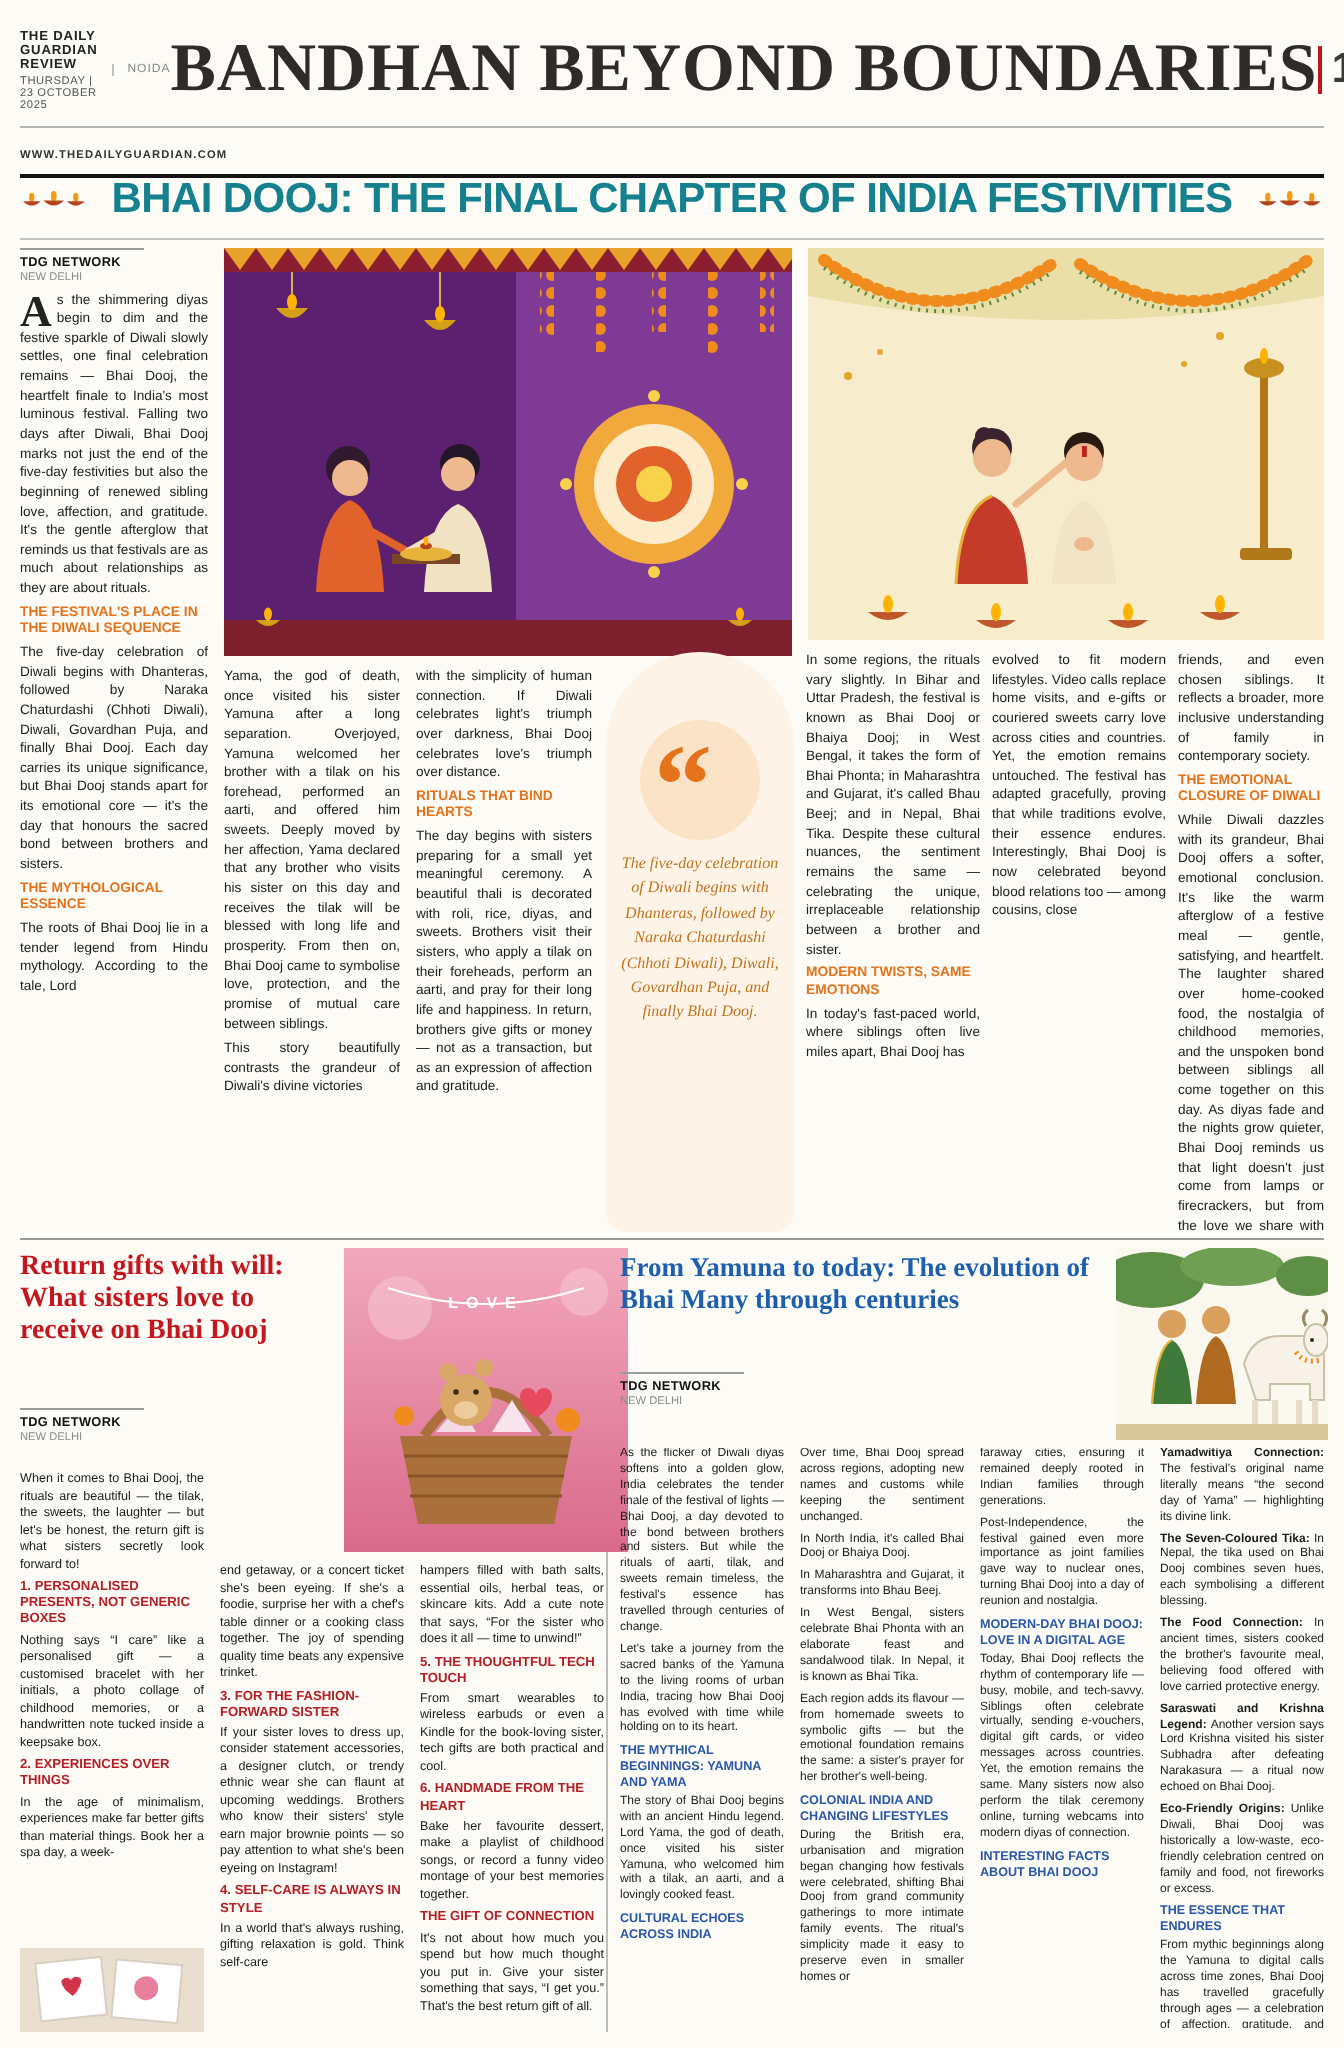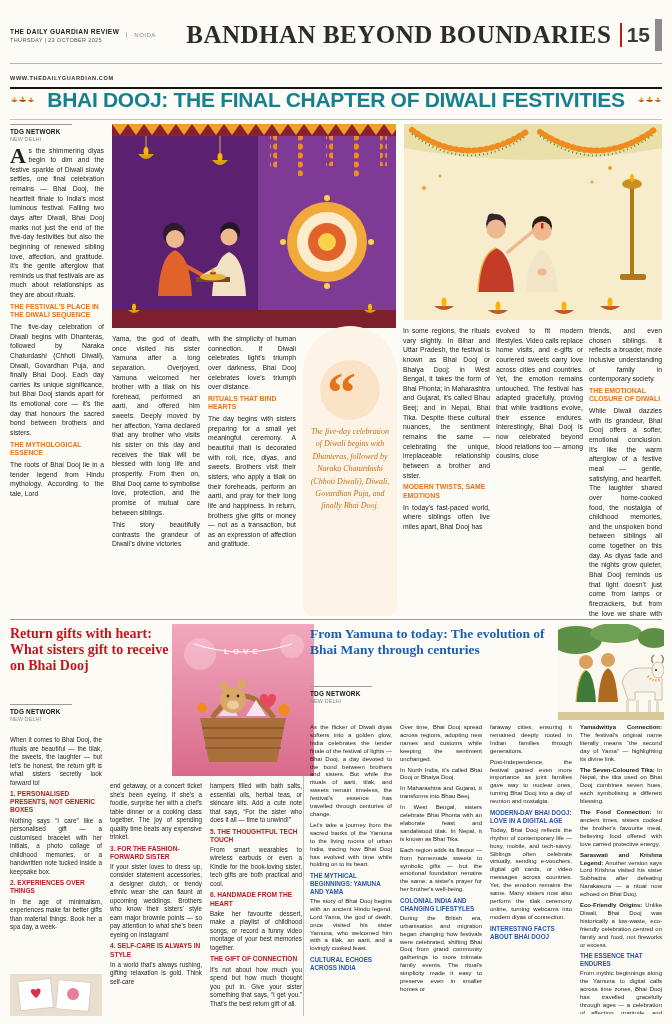--- a/index.html
+++ b/index.html
@@ -5,21 +5,21 @@
   *{margin:0;padding:0;box-sizing:border-box;}
   html,body{background:#9a9a9a;}
   .page{position:relative;width:672px;height:1024px;margin:0 auto;background:#fcfbf6;overflow:hidden;
         font-family:"Liberation Sans",sans-serif;color:#1c1c1c;}
   
   .masthead{position:absolute;top:10px;left:10px;right:10px;height:50px;display:flex;align-items:center;}
   .mast-left{width:168px;display:flex;align-items:center;gap:7px;}
   .mast-pub{font-size:6.6px;font-weight:bold;letter-spacing:.4px;color:#222;}
   .mast-date{font-size:5.6px;color:#555;letter-spacing:.3px;margin-top:2px;}
   .mast-city{font-size:6px;color:#888;border-left:1px solid #c0c0c0;padding-left:7px;letter-spacing:.5px;}
-  .banner{flex:1;text-align:center;font-family:"Liberation Serif",serif;font-weight:bold;font-size:25px;
+  .banner{flex:1;font-family:"Liberation Serif",serif;font-weight:bold;font-size:34px;
           color:#2e2b28;letter-spacing:.5px;white-space:nowrap;}
   .pageno{display:flex;align-items:center;gap:5px;}
   .pageno .bar-red{width:2px;height:24px;background:#c5161d;}
   .pageno .num{font-size:21px;font-weight:bold;color:#3a3a3a;}
   .pageno .bar-gray{width:7px;height:32px;background:#8d8d8d;}
   .webrow{position:absolute;top:63px;left:10px;right:10px;border-top:.5px solid #b5b5b5;
           border-bottom:2.5px solid #141414;padding:2px 0 2.5px;}
   .webrow span{font-size:5.6px;letter-spacing:.6px;color:#333;font-weight:bold;}
   
   .main-head{position:absolute;top:80px;left:10px;right:10px;height:40px;display:flex;align-items:center;
@@ -108,21 +108,21 @@
 
   <div class="main-head">
     <svg width="46" height="15" viewBox="0 0 46 15">
       <ellipse cx="8" cy="6.5" rx="1.8" ry="3.2" fill="#f39c12"></ellipse>
         <path d="M2,9 Q8,15 14,9 Z" fill="#b5431f"></path>
       <ellipse cx="23" cy="5.5" rx="2" ry="3.6" fill="#f39c12"></ellipse>
         <path d="M16,8.5 Q23,15.5 30,8.5 Z" fill="#b5431f"></path>
       <ellipse cx="38" cy="6.5" rx="1.8" ry="3.2" fill="#f39c12"></ellipse>
         <path d="M32,9 Q38,15 44,9 Z" fill="#b5431f"></path>
     </svg>
-    <h2>BHAI DOOJ: THE FINAL CHAPTER OF DIWALI FESTIVITIES</h2>
+    <h2>BHAI DOOJ: THE FINAL CHAPTER OF INDIA FESTIVITIES</h2>
     <svg width="46" height="15" viewBox="0 0 46 15">
       <ellipse cx="8" cy="6.5" rx="1.8" ry="3.2" fill="#f39c12"></ellipse>
         <path d="M2,9 Q8,15 14,9 Z" fill="#b5431f"></path>
       <ellipse cx="23" cy="5.5" rx="2" ry="3.6" fill="#f39c12"></ellipse>
         <path d="M16,8.5 Q23,15.5 30,8.5 Z" fill="#b5431f"></path>
       <ellipse cx="38" cy="6.5" rx="1.8" ry="3.2" fill="#f39c12"></ellipse>
         <path d="M32,9 Q38,15 44,9 Z" fill="#b5431f"></path>
     </svg>
   </div>
 
@@ -262,21 +262,21 @@
         <p>friends, and even chosen siblings. It reflects a broader, more inclusive understanding of family in contemporary society.</p>
         <h4 class="sub">THE EMOTIONAL CLOSURE OF DIWALI</h4>
         <p>While Diwali dazzles with its grandeur, Bhai Dooj offers a softer, emotional conclusion. It's like the warm afterglow of a festive meal — gentle, satisfying, and heartfelt. The laughter shared over home-cooked food, the nostalgia of childhood memories, and the unspoken bond between siblings all come together on this day. As diyas fade and the nights grow quieter, Bhai Dooj reminds us that light doesn't just come from lamps or firecrackers, but from the love we share with those closest to our hearts.</p>
       </div>
   </section>
 
   <div class="hdiv"></div>
   <div class="vdiv"></div>
 
   <section class="gifts">
-    <h2 class="g-head">Return gifts with heart: What sisters gift to receive on Bhai Dooj</h2>
+    <h2 class="g-head">Return gifts with will: What sisters love to receive on Bhai Dooj</h2>
     <div class="g-img">
       <svg width="142" height="152" viewBox="0 0 142 152">
         <defs>
           <linearGradient id="pg" x1="0" y1="0" x2="0" y2="1">
             <stop offset="0" stop-color="#f2a8bd"></stop>
               <stop offset="1" stop-color="#d96a8b"></stop>
           </linearGradient>
         </defs>
         <rect width="142" height="152" fill="url(#pg)"></rect>
         <circle cx="28" cy="30" r="16" fill="#f7c3d2" opacity=".6"></circle>

